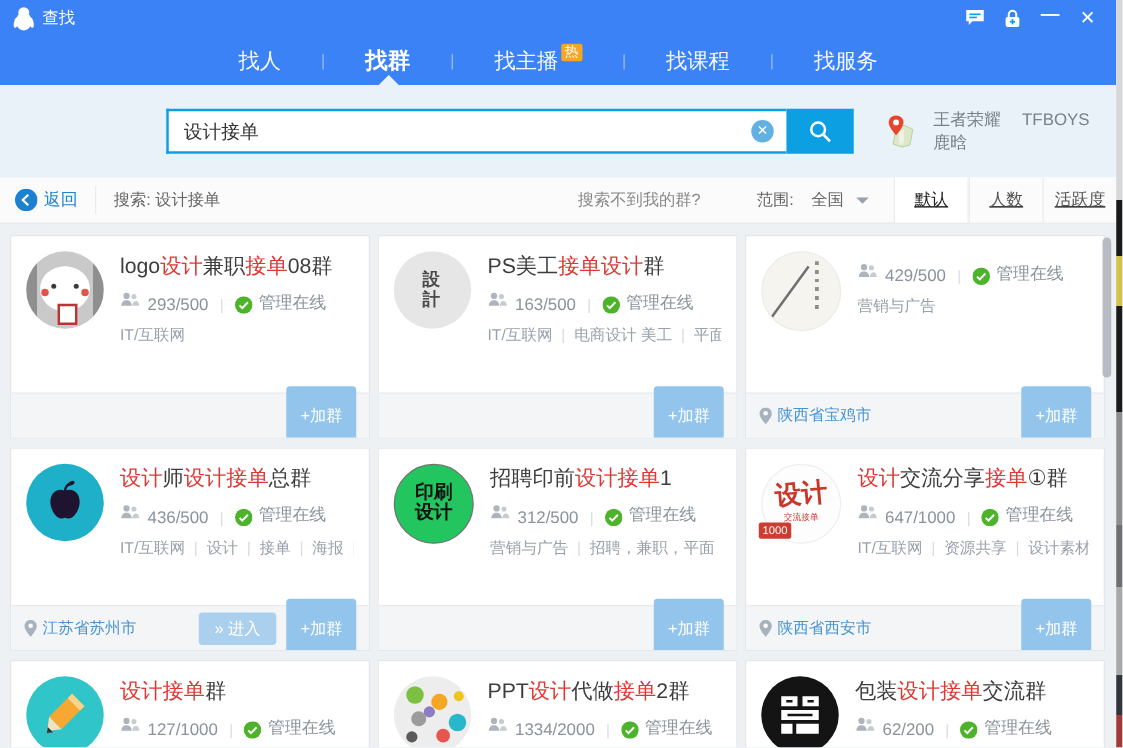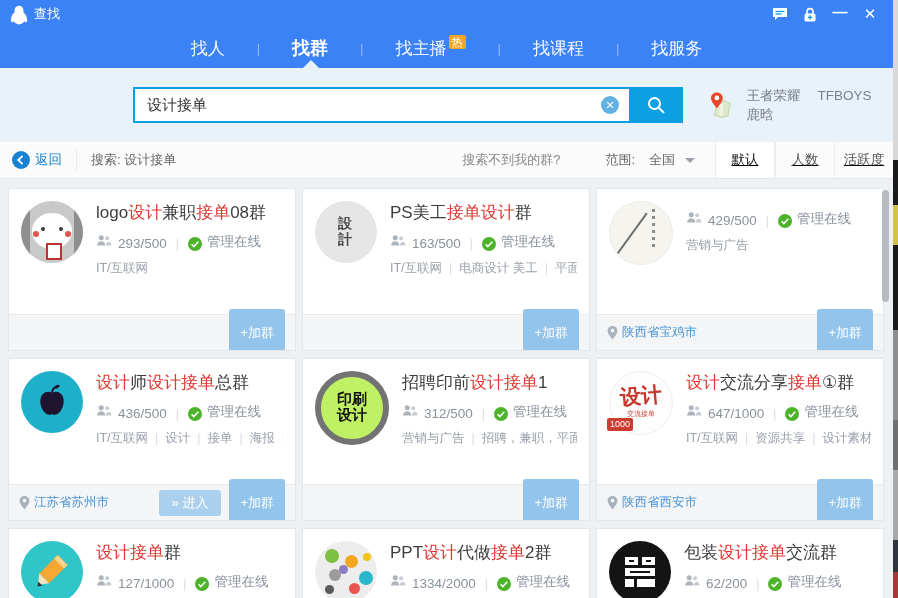--- a/index.html
+++ b/index.html
@@ -80,21 +80,21 @@
   .bear-hood{position:absolute;inset:0;background:linear-gradient(90deg,#8f8f8f 0 14%,transparent 14% 86%,#8f8f8f 86%);}
   .bear-face{position:absolute;left:11px;top:12px;width:40px;height:36px;background:#fff;border-radius:50%;}
   .bear-eye{position:absolute;top:26px;width:4px;height:4px;border-radius:50%;background:#3a3a3a;}
   .bear-cheek{position:absolute;top:30px;width:6px;height:6px;border-radius:50%;background:#e0544c;}
   .bear-card{position:absolute;left:25px;top:42px;width:12px;height:13px;background:#fff;border:2px solid #b33;}
   .av-sheji-gray{background:#e6e6e6;}
   .av-ink{background:#f6f4ef;border:1px solid #ecebe6;}
   .ink-line{position:absolute;width:2px;height:54px;background:#6f6f6f;left:20px;top:6px;transform:rotate(36deg);}
   .ink-col{position:absolute;right:17px;top:7px;width:3px;height:42px;background:repeating-linear-gradient(#8d8d8d 0 3px,transparent 3px 7px);}
   .av-apple{background:#1fb0c9;}
-  .av-yinshua{background:#bef264;border:6px solid #737373;}
+  .av-yinshua{background:#22c55e;border:1px solid #737373;}
   .av-text{width:100%;text-align:center;position:relative;}
   .av-sheji-gray .av-text{margin-top:14px;font-size:14px;line-height:16px;font-weight:bold;color:#4a4a4a;letter-spacing:2px;}
   .av-yinshua .av-text{margin-top:14px;font-size:15px;line-height:16px;font-weight:900;color:#111;}
   .av-sheji-red{background:#fdfdfd;border:1px solid #f0eeea;}
   .av-sheji-red .av-text{margin-top:13px;font-size:21px;line-height:22px;font-weight:bold;color:#c9372b;transform:rotate(-5deg);}
   .red-sub{font-size:7px;color:#c9372b;text-align:center;margin-top:2px;}
   .av-badge{position:absolute;left:-3px;bottom:3px;background:#cd3c30;color:#fff;font-size:9px;line-height:13px;padding:0 3px;border-radius:2px;z-index:2;}
   .av-pencil{background:#30c5c9;}
   .av-gears{background:#ededed;}
   .dot{position:absolute;border-radius:50%;}

